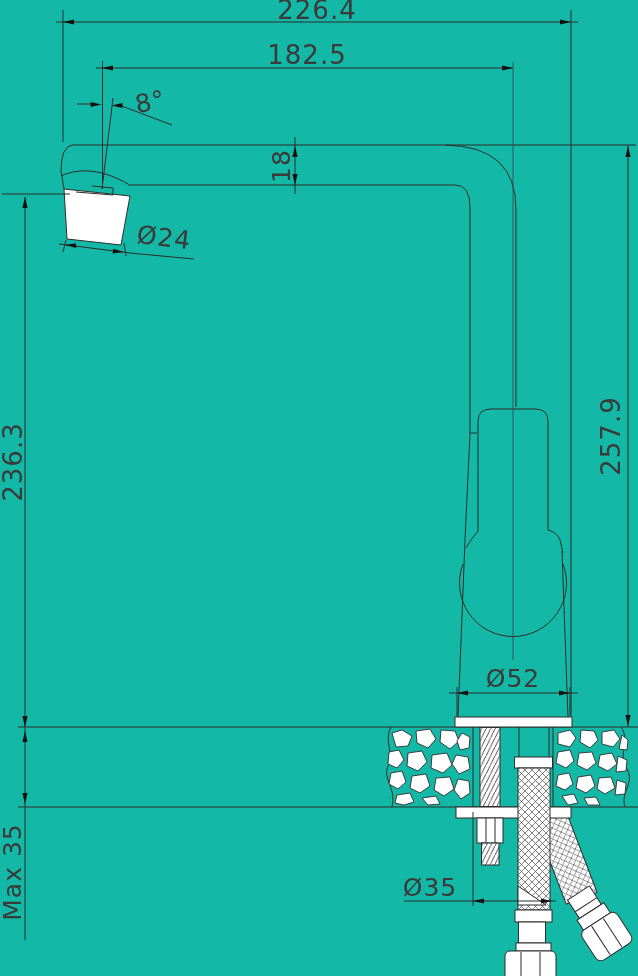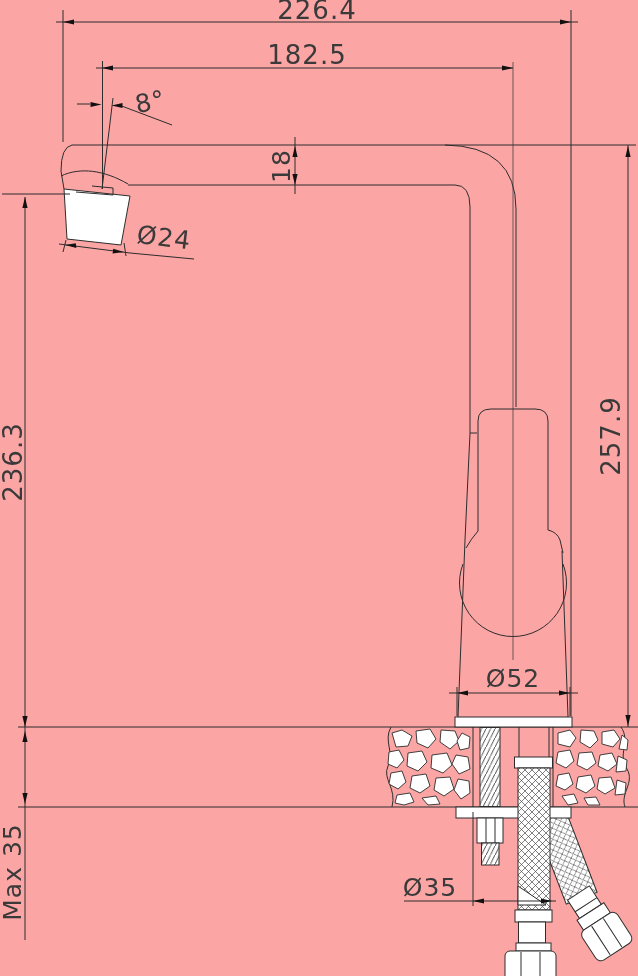--- a/index.html
+++ b/index.html
@@ -1,16 +1,16 @@
 <!DOCTYPE html>
 <html><head>
 <meta charset="utf-8">
 <style>
   html,body{margin:0;padding:0;background:#ffffff;}
-  .frame{position:relative;width:638px;height:976px;background:#fca5a5;overflow:hidden;}
+  .frame{position:relative;width:638px;height:976px;background:#14b8a6;overflow:hidden;}
   svg{display:block;}
   svg text{
     font-family:"DejaVu Sans","Liberation Sans",sans-serif;
     fill:#3a3a3a;
     letter-spacing:1px;
   }
   .ln{fill:none;stroke:#2d2d2d;stroke-width:1;stroke-linejoin:round;stroke-linecap:butt;}
   .thin{fill:none;stroke:#3c3c3c;stroke-width:0.75;}
   .ar{fill:#111;stroke:none;}
   .wh{fill:#ffffff;stroke:#2d2d2d;stroke-width:1;}

